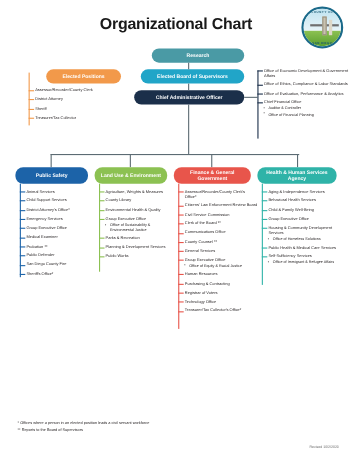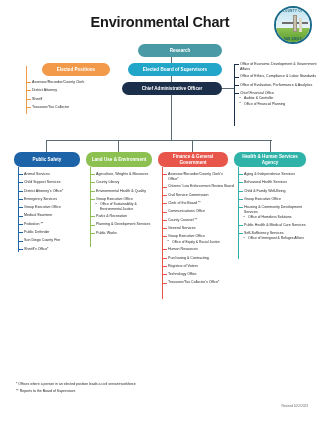--- a/index.html
+++ b/index.html
@@ -130,21 +130,21 @@
   .revised {
     position: absolute; right: 12px; top: 404px;
     font-size: 3.2px; color: #6b6b6b;
   }
 </style>
 </head>
 <body>
 
 <div id="page">
 
-  <div class="title">Environmental Chart</div>
+  <div class="title">Organizational Chart</div>
 
   <div class="seal">
     <div class="sky"></div>
     <div class="land"></div>
     <div class="bridge"></div>
     <div class="tower"></div>
     <div class="tower2"></div>
     <div class="ring-text">
       <span class="rt-top">COUNTY OF</span>
       <span class="rt-bot">SAN DIEGO</span>

